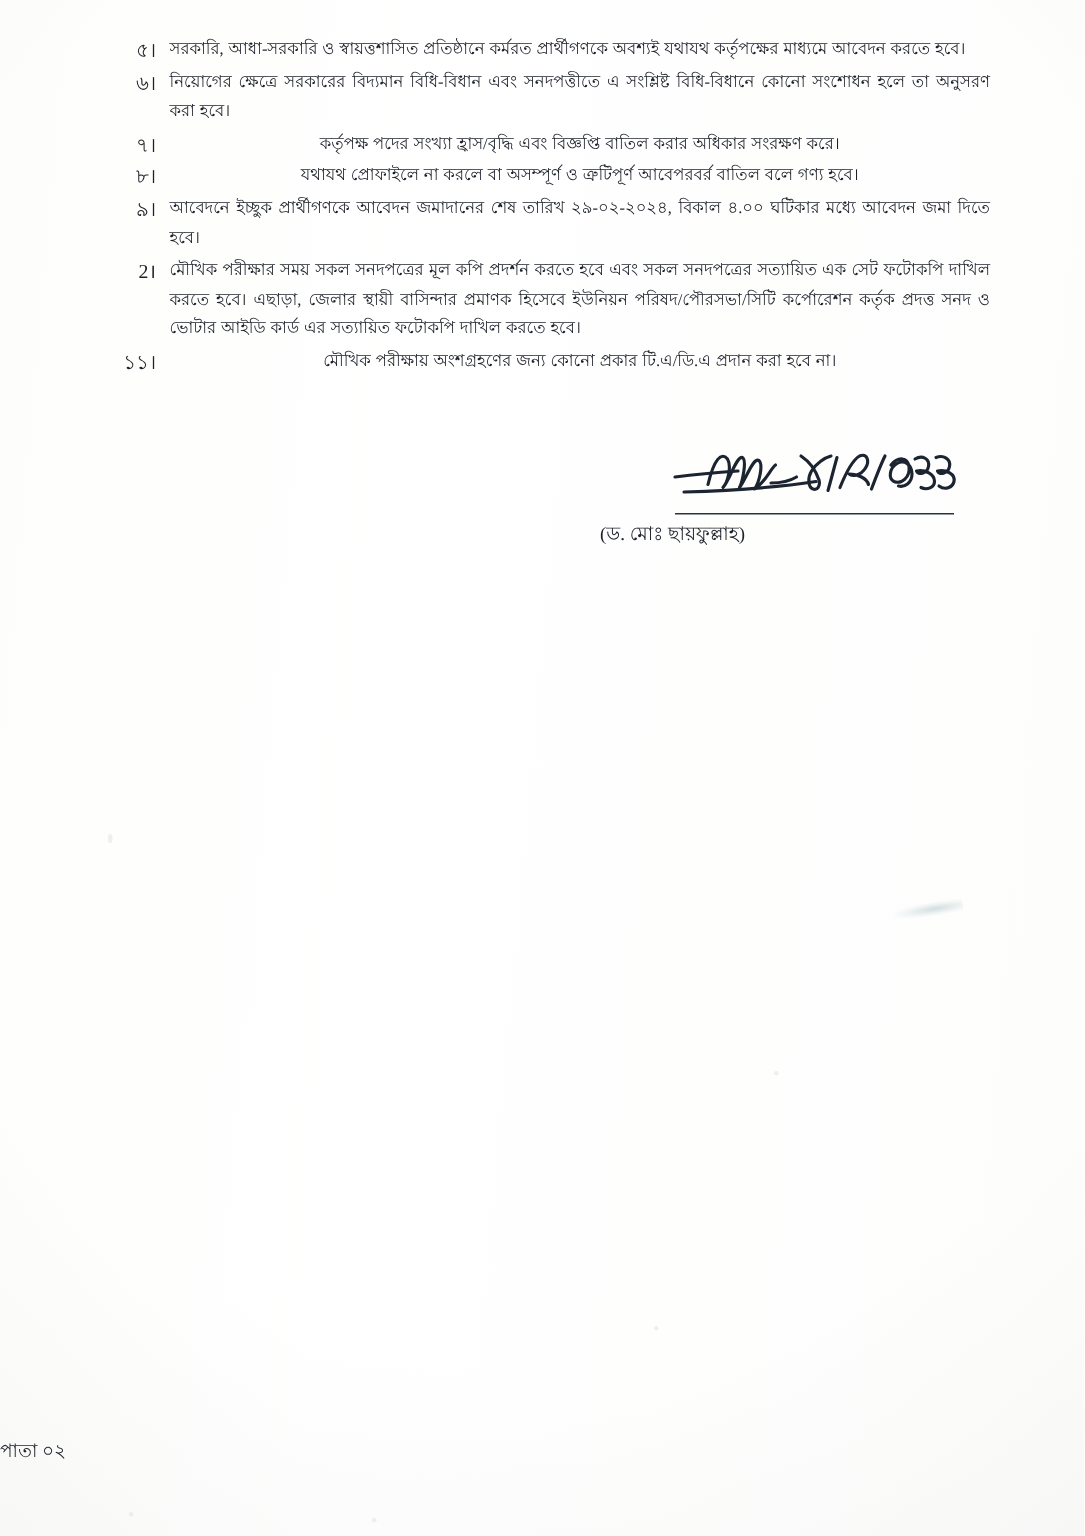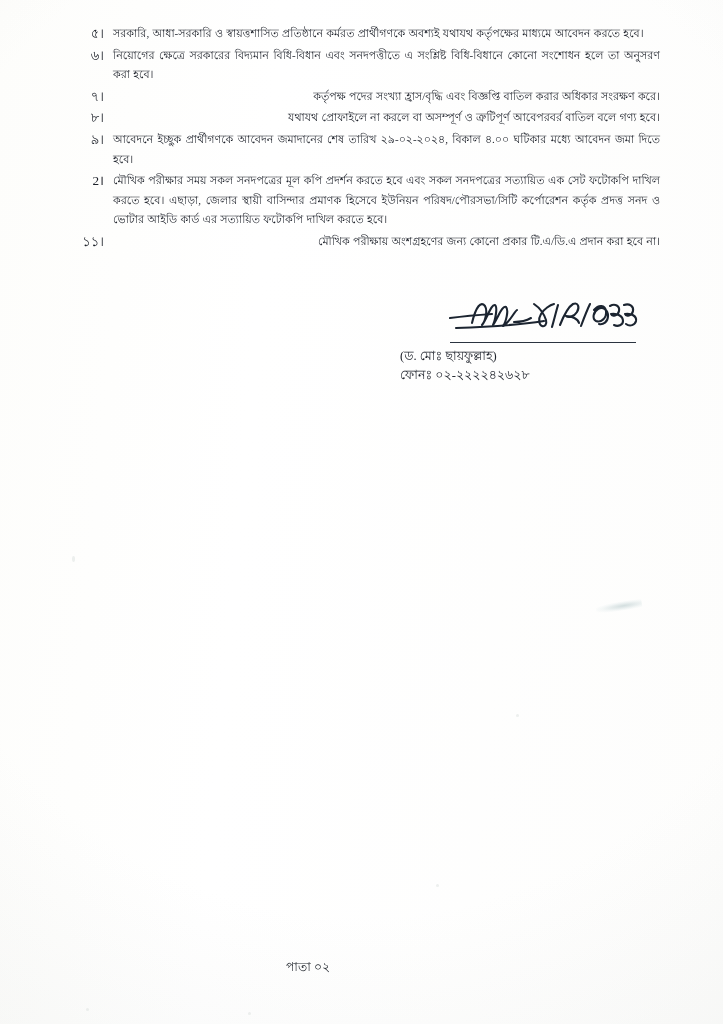--- a/index.html
+++ b/index.html
@@ -68,21 +68,21 @@
   }
   .clause-text {
     flex: 1 1 auto;
     font-size: 11px;
     line-height: 19.6px;
     color: #1c2029;
     text-align: justify;
     text-justify: inter-word;
     word-spacing: .5px;
   }
-  .clause.tight .clause-text { text-align: right; font-family: Liberation Serif, serif; }
+  .clause.tight .clause-text { text-align: center; font-family: Liberation Serif, serif; }
 
   
   .signature-block {
     position: absolute;
     left: 400px;
     top: 292px;
     width: 285px;
     text-align: left;
   }
   .signature-mark {
@@ -107,21 +107,21 @@
     color: #1c2029;
     white-space: nowrap;
   }
 
   
   .page-footer {
     position: absolute;
     left: 0;
     top: 958px;
     width: 616px;
-    text-align: center;
+    text-align: left;
     font-size: 12.4px;
     color: #23282f;
   }
 </style>
 </head>
 <body>
 
 <div class="page">
 
   <div class="paper-tone"></div>
@@ -187,18 +187,17 @@
           <path d="M162 14 C 167 11, 172 14, 171 19 C 170 24, 164 25, 163 22 C 169 21, 175 24, 175 29 C 175 33, 170 35, 166 33"></path>
           <path d="M176 13 C 181 11, 186 14, 185 19 C 184 24, 178 25, 177 22 C 183 21, 189 24, 188 29 C 187 33, 182 35, 178 32"></path>
           <path d="M8 36 C 40 35, 70 33, 96 29"></path>
         </g>
       </svg>
     </div>
 
     <div class="sig-rule"></div>
 
     <div class="sig-line">(ড. মোঃ ছায়ফুল্লাহ)</div>
-    <div class="sig-line">ফোনঃ ০২-২২২২৪২৬২৮</div>
   </div>
 
   <div class="page-footer">পাতা ০২</div>
 
 </div>
 
 </body></html>

